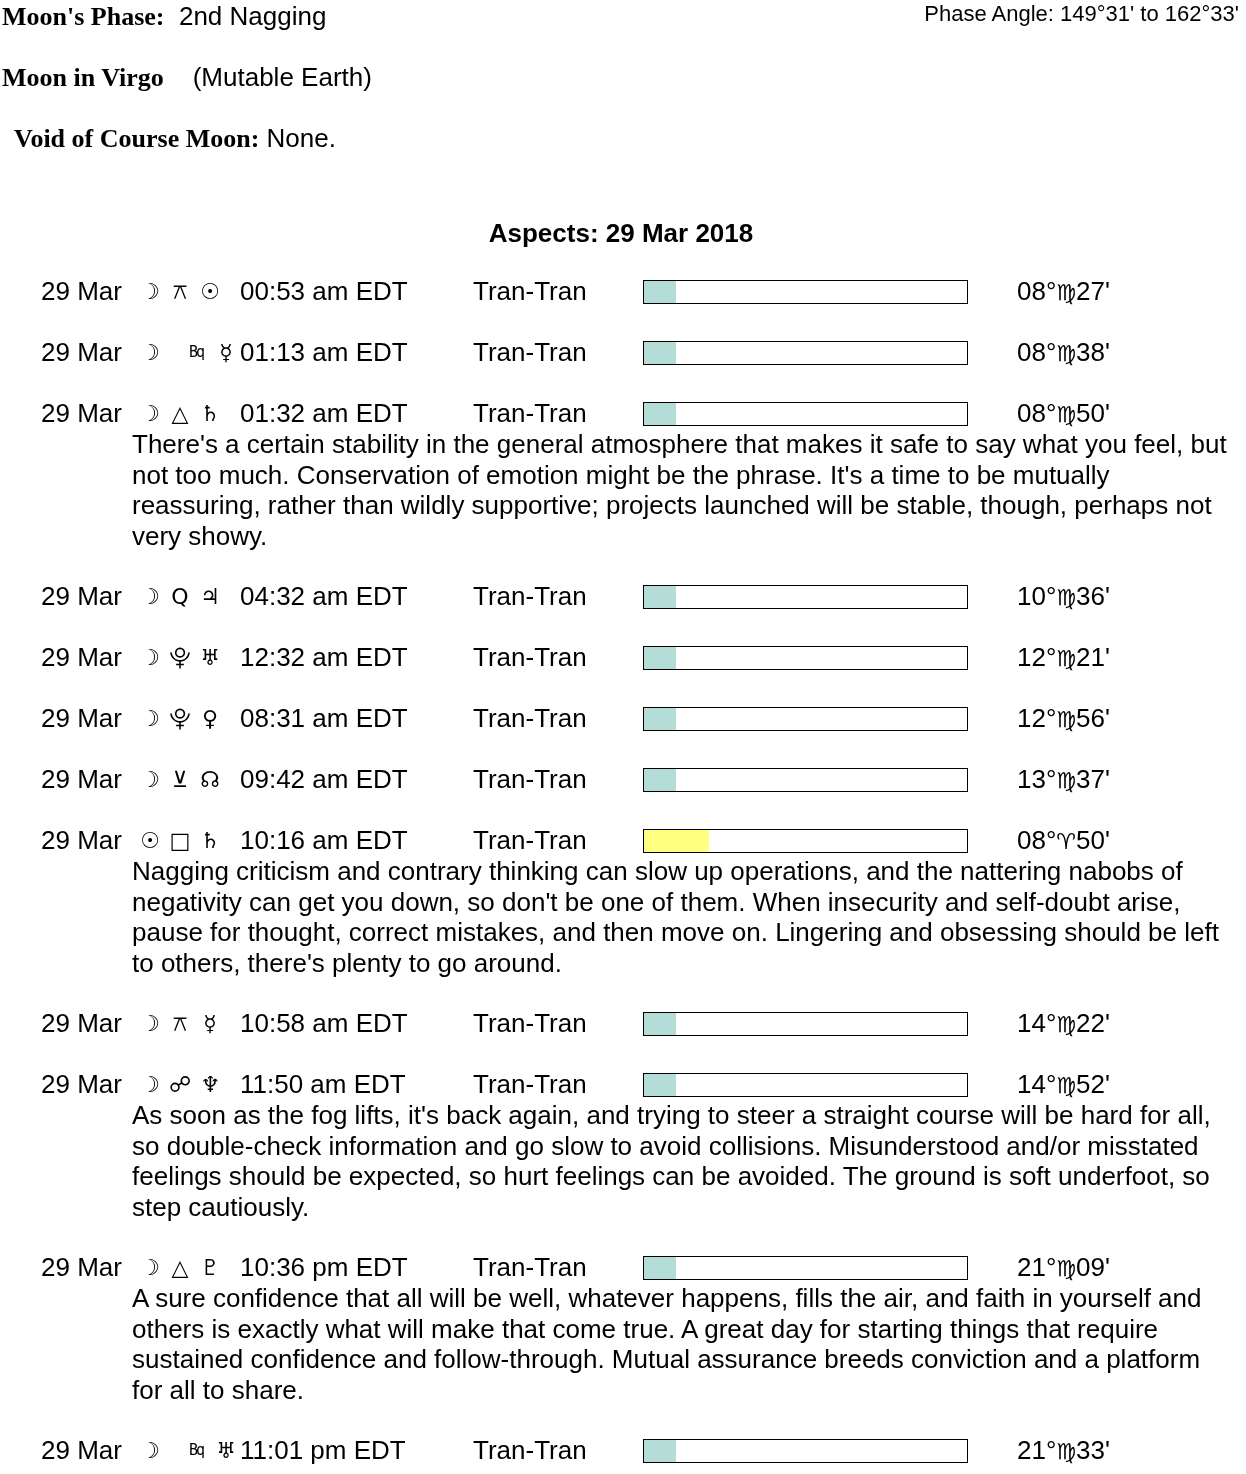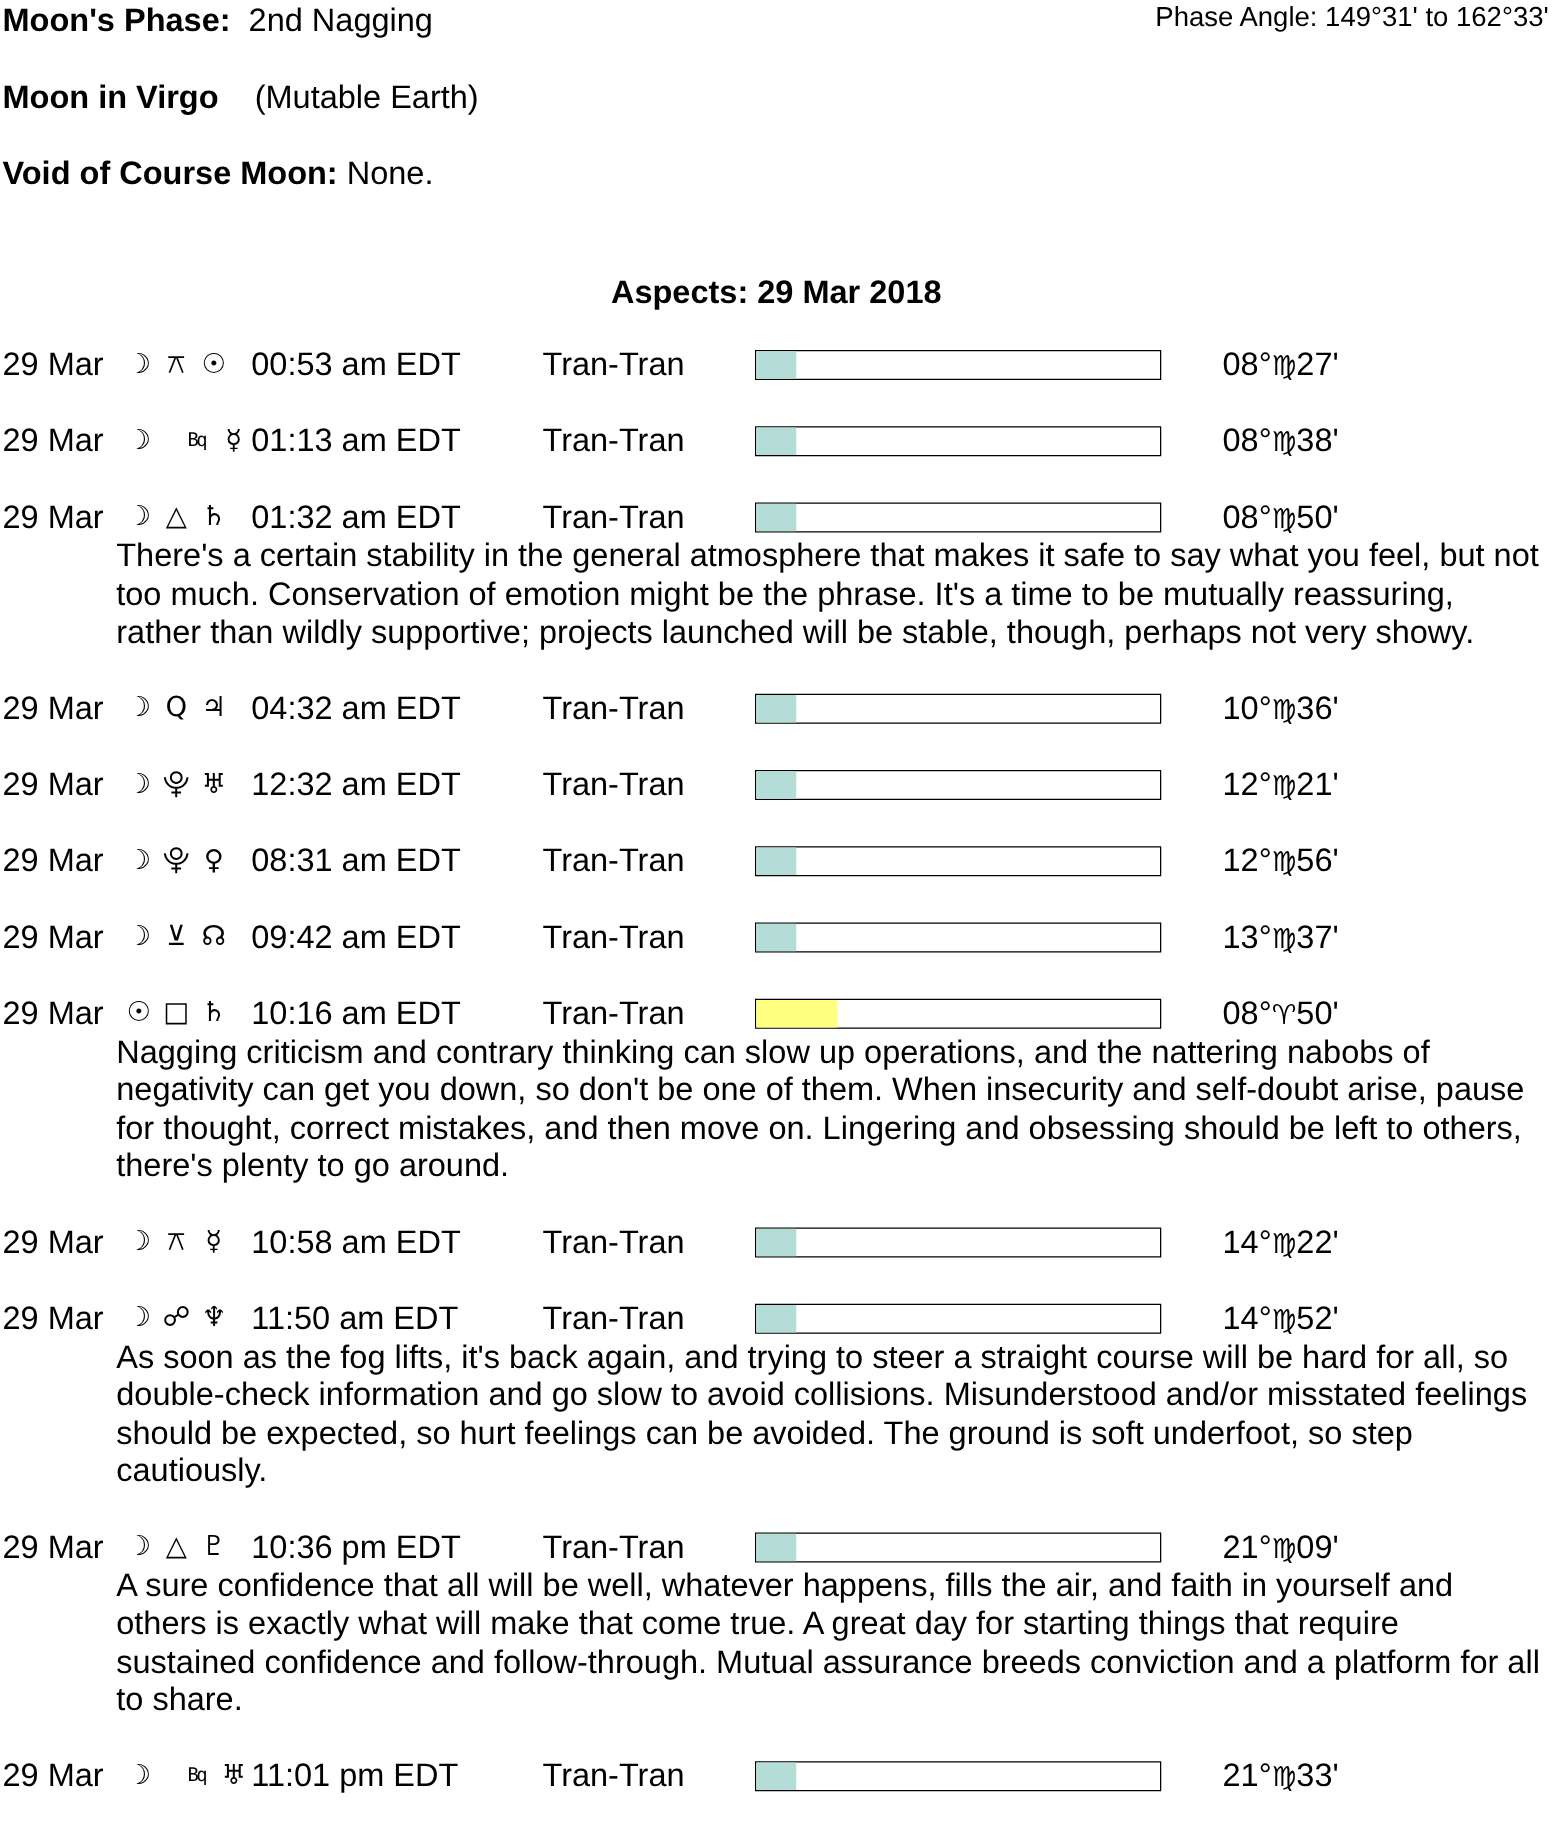--- a/index.html
+++ b/index.html
@@ -1,28 +1,28 @@
 <!DOCTYPE html>
 <html><head>
 <meta charset="utf-8">
 <style>
   html, body { margin: 0; padding: 0; background: #ffffff; }
   body {
     width: 1246px; height: 1474px; position: relative; overflow: hidden;
     font-family: "Liberation Sans", sans-serif; color: #000; font-size: 26px;
   }
   .hdr { position: absolute; left: 2px; white-space: nowrap; line-height: 32px; }
-  .hdr b { font-weight: bold; }
+  .hdr b { font-weight: bold; font-family: Liberation Serif, serif; }
   #phase { top: 0px; }
   #moon-sign { top: 61px; }
-  #voc { top: 122px; }
+  #voc { top: 122px; margin-left: 12px; }
   #phase-angle { position: absolute; right: 7px; top: 0px; font-size: 22px; line-height: 28px; white-space: nowrap; text-align: center; }
   #aspects-title { position: absolute; left: 0; width: 1242px; top: 216px; text-align: center; font-weight: bold; font-size: 26px; line-height: 34px; }
   #aspects-list { position: absolute; left: 0; top: 276px; width: 1246px; }
-  .aspect { position: relative; margin-bottom: 30px; }
+  .aspect { position: relative; margin-bottom: 30px; padding-left: 39px; }
   .aspect-line { position: relative; height: 31px; white-space: nowrap; line-height: 31px; }
   .a-date { position: absolute; left: 2px; }
   .a-glyphs { position: absolute; left: 100px; display: flex; gap: 8px; font-family: "DejaVu Sans", sans-serif; font-size: 22px; }
   .a-glyphs span { display: inline-block; min-width: 22px; text-align: center; }
   .a-glyphs .bq { font-family: "DejaVu Sans Mono", monospace; font-size: 15px; letter-spacing: -2px; margin-left: 16px; }
   .a-time { position: absolute; left: 201px; }
   .a-type { position: absolute; left: 401px; margin-left: 33px; }
   .a-bar { position: absolute; left: 604px; top: 4px; width: 323px; height: 22px; border: 1px solid #000; background: #fff; }
   .a-bar-fill { position: absolute; left: 0; top: 0; height: 100%; }
   .a-pos { position: absolute; left: 978px; }

